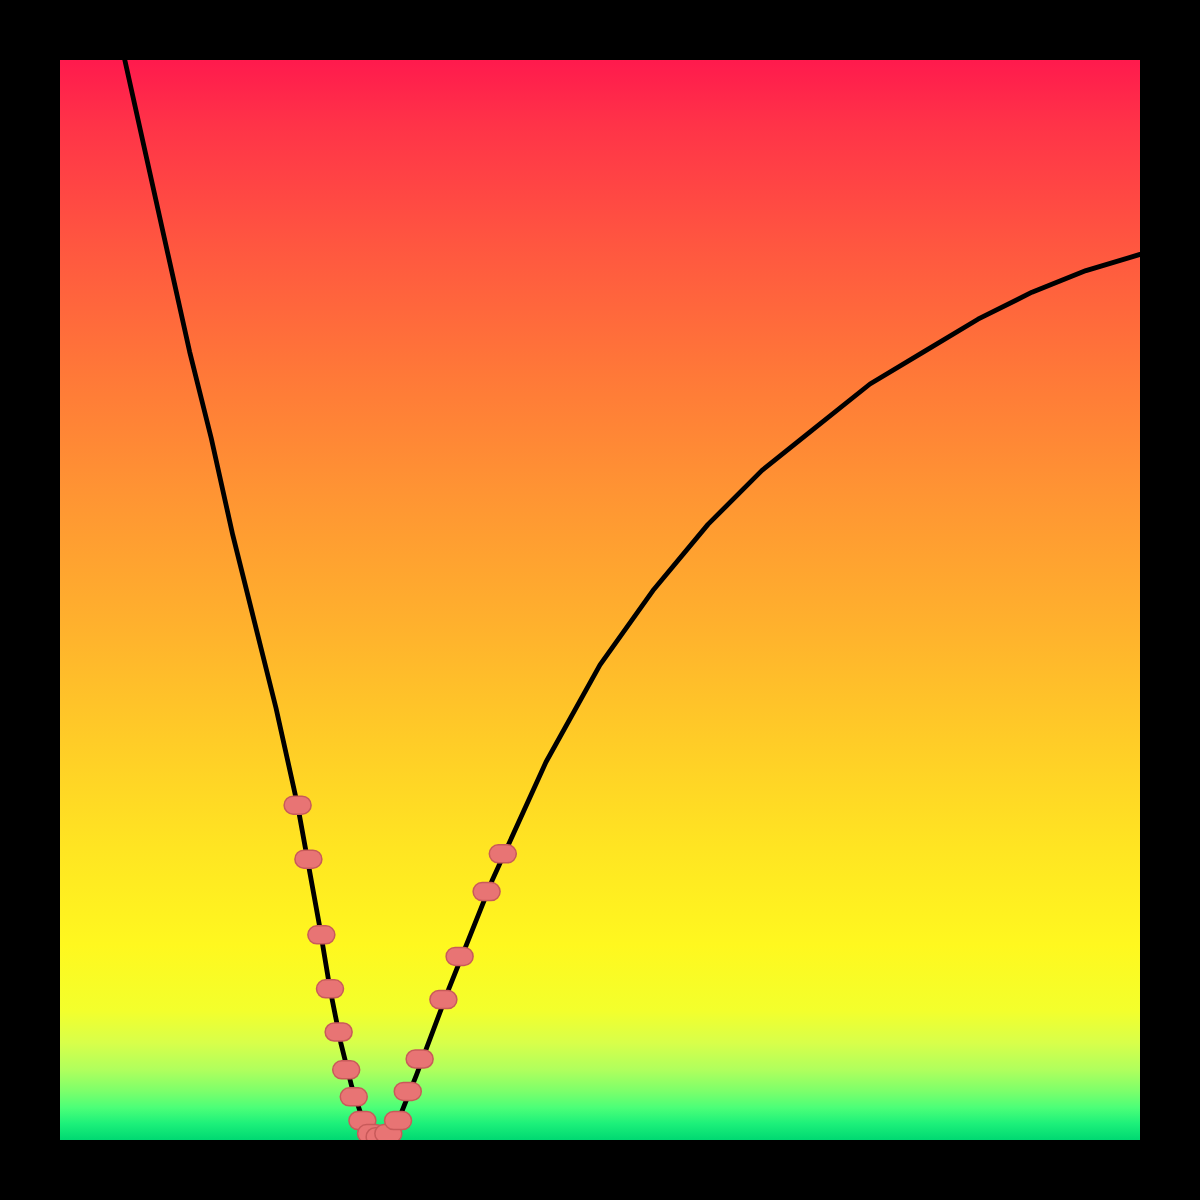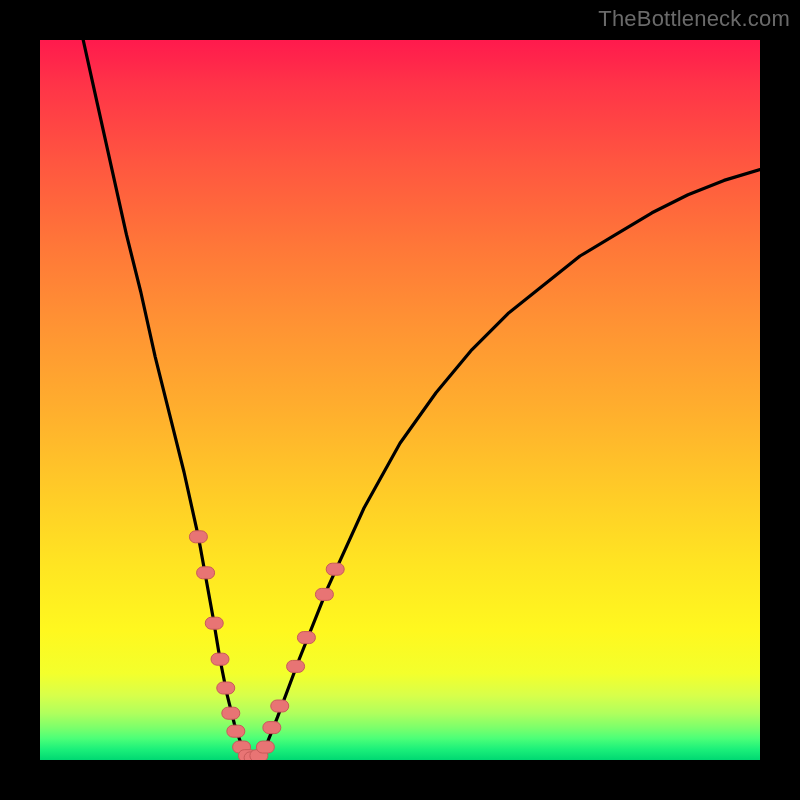--- a/index.html
+++ b/index.html
@@ -61,21 +61,20 @@
     left: 0;
     top: 0;
     width: 720px;
     height: 720px;
   }
 </style>
 </head>
 <body>
 
 <div class="frame">
-  <div class="watermark">TheBottleneck.com</div>
   <div class="plot">
     <svg class="curve" viewBox="0 0 720 720" preserveAspectRatio="none">
       <path id="curve-path" fill="none" stroke="#000000" stroke-width="3.2" stroke-linejoin="round" stroke-linecap="round" d="M43.20 0.00 L57.60 64.80 L72.00 129.60 L86.40 194.40 L100.80 252.00 L115.20 316.80 L129.60 374.40 L144.00 432.00 L158.40 496.80 L172.80 576.00 L180.00 619.20 L187.20 655.20 L194.40 684.00 L201.60 705.60 L208.80 716.40 L216.00 717.84 L223.20 712.80 L237.60 676.80 L259.20 619.20 L288.00 547.20 L324.00 468.00 L360.00 403.20 L396.00 352.80 L432.00 309.60 L468.00 273.60 L504.00 244.80 L540.00 216.00 L576.00 194.40 L612.00 172.80 L648.00 154.80 L684.00 140.40 L720.00 129.60"></path>
       <g id="markers">
           <rect x="149.40" y="490.80" width="18" height="12" rx="6" ry="6" fill="#e87474" stroke="#c85a5a" stroke-width="1"></rect>
           <rect x="156.60" y="526.80" width="18" height="12" rx="6" ry="6" fill="#e87474" stroke="#c85a5a" stroke-width="1"></rect>
           <rect x="165.24" y="577.20" width="18" height="12" rx="6" ry="6" fill="#e87474" stroke="#c85a5a" stroke-width="1"></rect>
           <rect x="171.00" y="613.20" width="18" height="12" rx="6" ry="6" fill="#e87474" stroke="#c85a5a" stroke-width="1"></rect>
           <rect x="176.76" y="642.00" width="18" height="12" rx="6" ry="6" fill="#e87474" stroke="#c85a5a" stroke-width="1"></rect>
           <rect x="181.80" y="667.20" width="18" height="12" rx="6" ry="6" fill="#e87474" stroke="#c85a5a" stroke-width="1"></rect>

